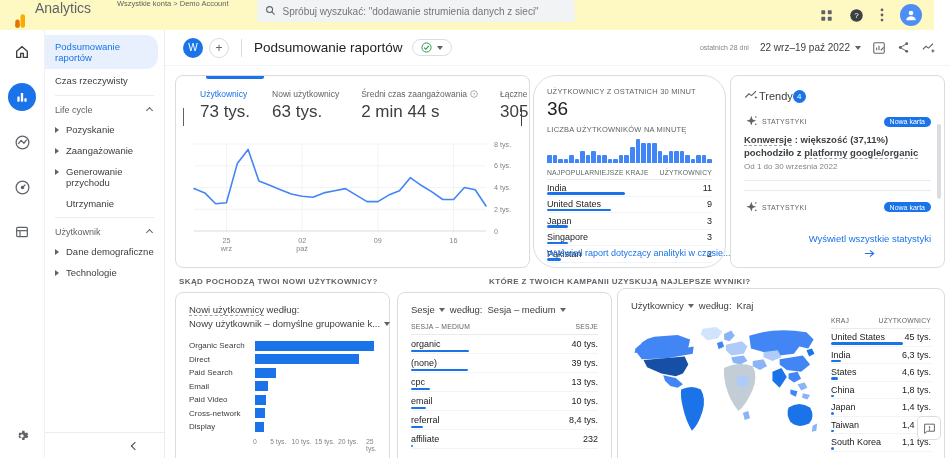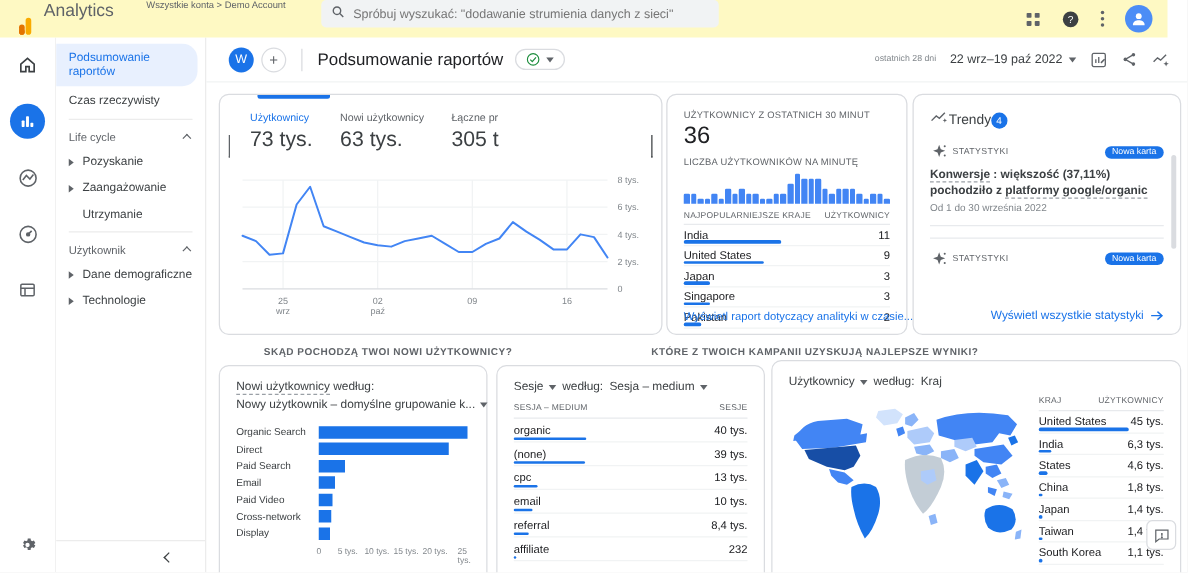--- a/index.html
+++ b/index.html
@@ -45,35 +45,35 @@
   .plus-btn { width:20px; height:20px; border-radius:50%; border:1px solid #dadce0; color:#5f6368; font-size:12px; display:flex; align-items:center; justify-content:center; margin-left:6px; cursor:pointer; }
   .vdiv { width:1px; height:18px; background:#dadce0; margin:0 12px; }
   .rpt-title { font-size:13.5px; color:#202124; }
   .rpt-badge { display:flex; align-items:center; gap:5px; border:1px solid #dadce0; border-radius:11px; padding:2px 8px; margin-left:9px; cursor:pointer; }
   .rpt-right { margin-left:auto; display:flex; align-items:center; gap:11px; }
   .date-hint { font-size:7px; color:#80868b; }
   .date-range { font-size:10px; color:#3c4043; display:flex; align-items:center; gap:5px; cursor:pointer; }
   .caret { width:0; height:0; border-left:3.5px solid transparent; border-right:3.5px solid transparent; border-top:4px solid #5f6368; display:inline-block; }
 
   .card { position:absolute; background:#fff; border:1px solid #dadce0; border-radius:8px; }
-  .sec-title { position:absolute; font-size:8px; font-weight:bold; letter-spacing:.4px; color:#5f6368;margin-left:32px; }
+  .sec-title { position:absolute; font-size:8px; font-weight:bold; letter-spacing:.4px; color:#5f6368; }
 
   
   .card-metrics { left:10px; top:45px; width:355px; height:193px; }
   .tab-indicator { position:absolute; top:0; left:30px; width:58px; height:3px; background:#1a73e8; border-radius:0 0 2px 2px; }
   .m-chev { position:absolute; top:32px; color:#5f6368; cursor:pointer; }
   .metrics-row { display:flex; gap:22px; padding:13px 16px 0 24px; overflow:hidden; }
   .metric { cursor:pointer; flex-shrink:0; }
   .metric .lbl { font-size:8.5px; color:#5f6368; display:flex; align-items:center; gap:3px; white-space:nowrap; }
   .metric.active .lbl { color:#1a73e8; }
   .metric .val { font-size:17px; color:#3c4043; margin-top:3px; white-space:nowrap; }
   .metric.truncated { max-width:42px; }
 
   
-  .card-realtime { left:368px; top:45px; width:193px; height:193px; padding:11px 13px; }
+  .card-realtime { left:368px; top:45px; width:193px; height:193px; padding:11px 13px;border-radius:23px; }
   .rt-title { font-size:7.5px; color:#5f6368; letter-spacing:.2px; }
   .rt-value { font-size:19px; color:#202124; margin-top:2px; }
   .rt-sub { font-size:7.5px; color:#5f6368; margin-top:5px; letter-spacing:.2px; }
   .rt-bars { display:flex; align-items:flex-end; gap:1px; height:24px; margin-top:5px; }
   .rt-bar { flex:1; background:#4285f4; border-radius:1px 1px 0 0; }
   .rt-thead { display:flex; justify-content:space-between; font-size:6.8px; color:#5f6368; padding:6px 0 3px 0; border-bottom:1px solid #e8eaed; letter-spacing:.2px; }
   .rt-row { position:relative; display:flex; justify-content:space-between; align-items:center; font-size:9px; color:#202124; height:16.5px; border-bottom:1px solid #f1f3f4; }
   .mini-bar { position:absolute; left:0; bottom:1px; height:2.5px; background:#1a73e8; border-radius:2px; }
   .card-link { color:#1a73e8; font-size:9px; display:flex; align-items:center; gap:5px; cursor:pointer; white-space:nowrap; }
   .rt-link { position:absolute; bottom:9px; left:13px; }
@@ -84,21 +84,21 @@
   .tr-title { font-size:11px; color:#3c4043; }
   .tr-count { min-width:13px; height:13px; border-radius:7px; background:#1a73e8; color:#fff; font-size:8px; display:flex; align-items:center; justify-content:center; }
   .tr-item { margin-top:9px; }
   .tr-kind-row { display:flex; align-items:center; gap:5px; }
   .tr-kind { font-size:7px; color:#5f6368; letter-spacing:.3px; }
   .tr-badge { margin-left:auto; background:#1a73e8; color:#fff; font-size:7px; padding:1.5px 6px; border-radius:8px; }
   .tr-text { font-size:9.5px; font-weight:bold; color:#3c4043; margin-top:5px; line-height:1.35; }
   .tr-text .dashed { border-bottom:1px dashed #9aa0a6; }
   .tr-date { font-size:8px; color:#80868b; margin-top:2px; }
   .tr-div { border-top:1px solid #e8eaed; margin:9px 0 0 0; }
-  .tr-link { position:absolute; bottom:9px; right:13px; font-size:9.5px; }
+  .tr-link { position:absolute; bottom:9px; right:13px; font-size:9.5px;flex-direction:column; }
   .tr-scrollbar { position:absolute; right:3px; top:48px; width:4px; height:75px; background:#dadce0; border-radius:2px; }
 
   
   .card-acq { left:10px; top:262px; width:215px; height:178px; padding:11px 13px; }
   .card-sess { left:232px; top:262px; width:215px; height:178px; padding:11px 13px; }
   .card-geo { left:452px; top:258px; width:328px; height:182px; padding:11px 13px; }
 
   .dim-label { font-size:9.5px; color:#3c4043; }
   .dim-label .dashed { border-bottom:1px dashed #9aa0a6; }
   .dim-select { font-size:9.5px; color:#3c4043; display:flex; align-items:center; gap:4px; margin-top:3px; cursor:pointer; white-space:nowrap; }
@@ -228,20 +228,21 @@
     <div id="sb-content">
         <div class="sb-item active">Podsumowanie raportów</div>
         <div class="sb-item">Czas rzeczywisty</div>
         <div class="sb-div"></div>
         <div class="sb-sec-head">
           <span>Life cycle</span>
           <span class="chev-up"></span>
         </div>
         <div class="sb-sub">Pozyskanie<span class="tri-right"></span></div>
         <div class="sb-sub">Zaangażowanie<span class="tri-right"></span></div>
+        <div class="sb-sub">Generowanie przychodu<span class="tri-right"></span></div>
         <div class="sb-sub">Utrzymanie</div>
         <div class="sb-div"></div>
         <div class="sb-sec-head">
           <span>Użytkownik</span>
           <span class="chev-up"></span>
         </div>
         <div class="sb-sub">Dane demograficzne<span class="tri-right"></span></div>
         <div class="sb-sub">Technologie<span class="tri-right"></span></div>
       </div>
     <div class="sb-collapse">
@@ -300,20 +301,27 @@
       <span class="m-chev" style="left:7px;"><span class="chev-left" style="border-color:#5f6368;"></span></span>
       <span class="m-chev" style="right:7px;"><span class="chev-left" style="transform:rotate(225deg);"></span></span>
       <div class="metrics-row" id="metrics-row">
           <div class="metric active">
             <div class="lbl">Użytkownicy</div>
             <div class="val">73 tys.</div>
           </div>
           <div class="metric">
             <div class="lbl">Nowi użytkownicy</div>
             <div class="val">63 tys.</div>
+          </div>
+          <div class="metric">
+            <div class="lbl">Średni czas zaangażowania<svg width="8" height="8" viewBox="0 0 24 24">
+                <circle cx="12" cy="12" r="10" fill="none" stroke="#80868b" stroke-width="2"></circle>
+                <text x="12" y="16.5" font-size="13" fill="#80868b" text-anchor="middle">?</text>
+              </svg></div>
+            <div class="val">2 min 44 s</div>
           </div>
           <div class="metric truncated">
             <div class="lbl">Łączne pr</div>
             <div class="val">305 t</div>
           </div>
         </div>
       <div id="line-chart" style="position:absolute;left:10px;top:60px;"><svg width="335" height="122">
             <line x1="40.44444444444444" y1="8" x2="40.44444444444444" y2="95" stroke="#f1f3f4" stroke-width="1"></line>
             <line x1="116.14814814814815" y1="8" x2="116.14814814814815" y2="95" stroke="#f1f3f4" stroke-width="1"></line>
             <line x1="191.85185185185185" y1="8" x2="191.85185185185185" y2="95" stroke="#f1f3f4" stroke-width="1"></line>

